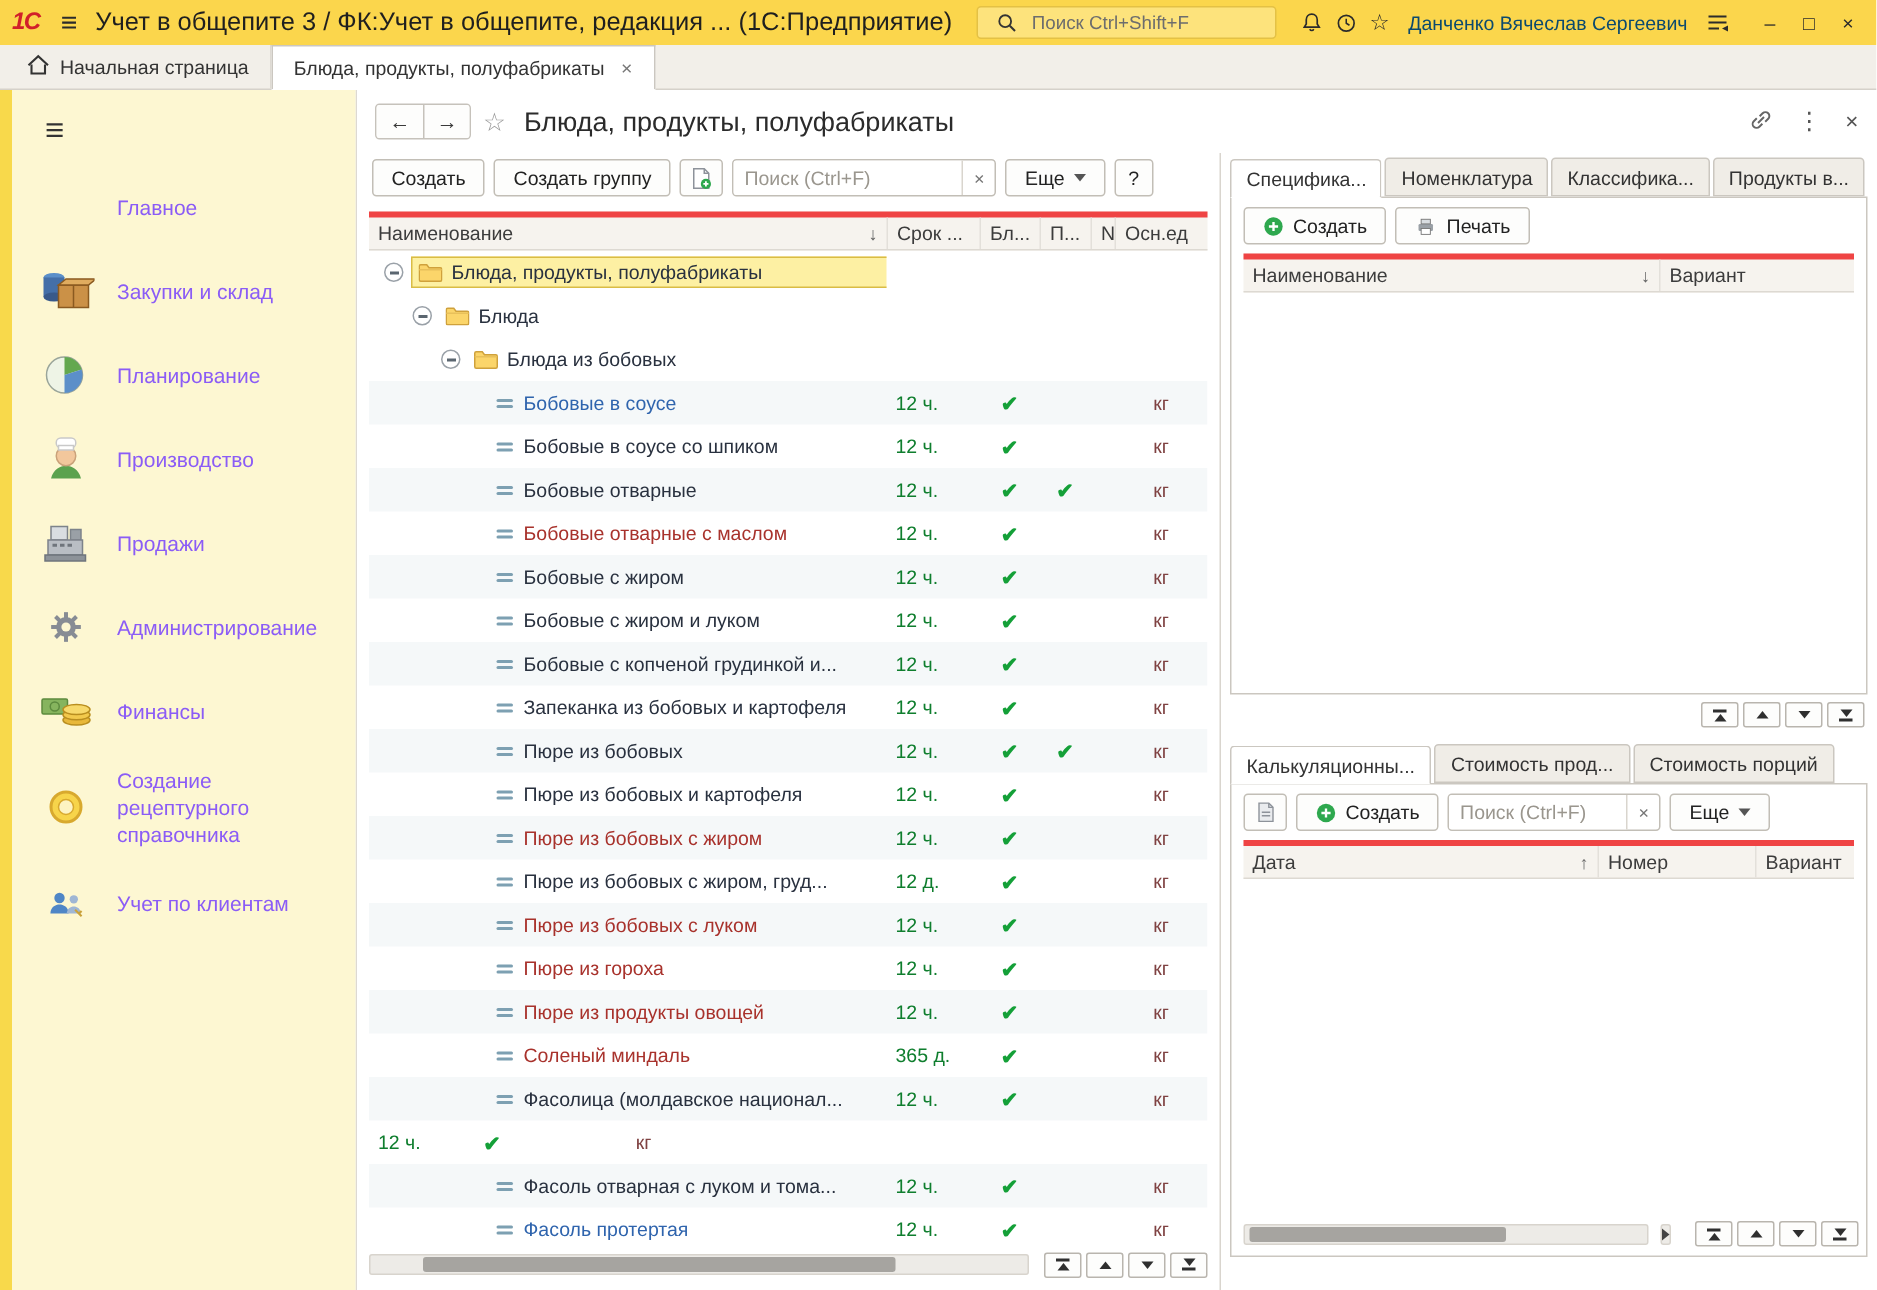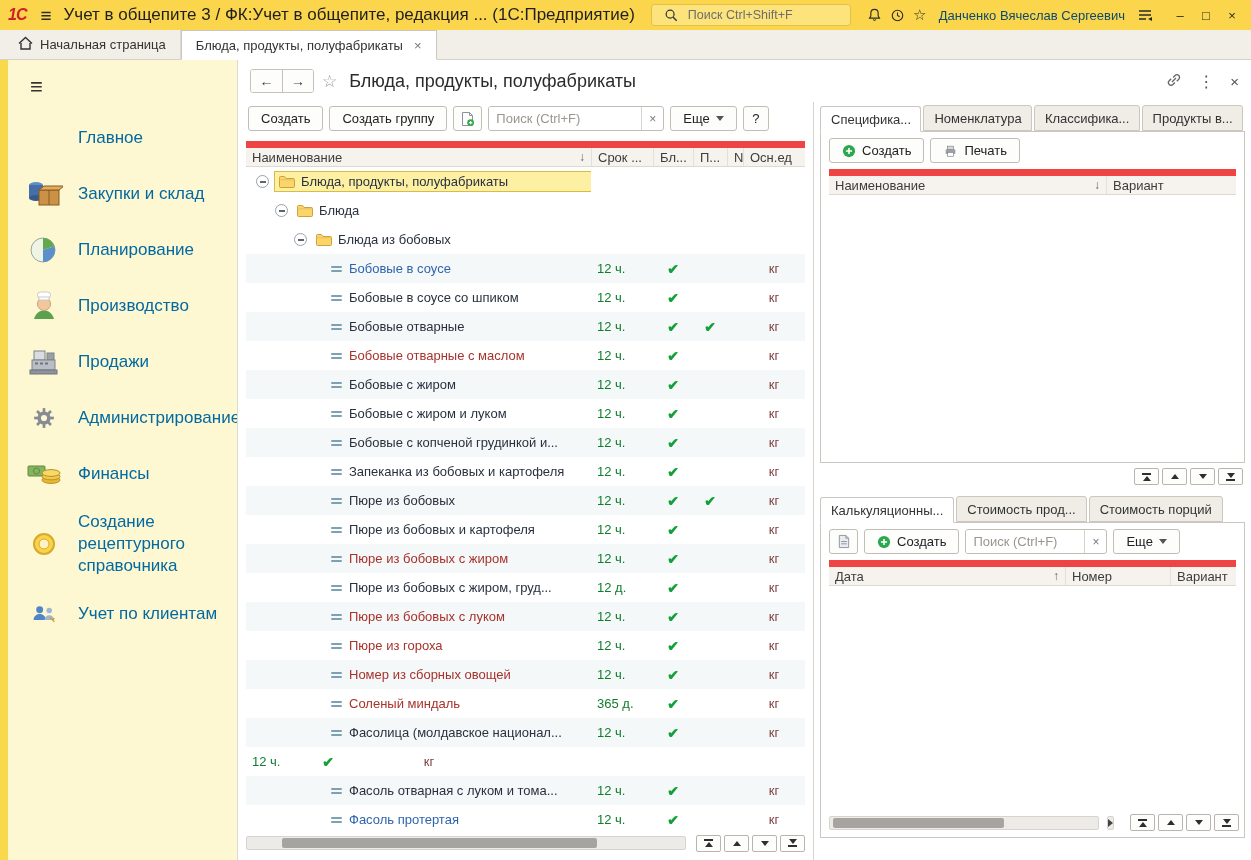--- a/index.html
+++ b/index.html
@@ -28,21 +28,21 @@
 
 
 .workspace{flex:1;display:flex;min-height:0}
 
 
 .sidebar{flex:0 0 237px;background:#fdf7d2;position:relative;padding:8px 0 0 8px;overflow:hidden}
 .sidebar::before{content:"";position:absolute;left:0;top:0;bottom:0;width:8px;background:#f8d94b}
 .side-burger{font-size:22px;color:#333;margin:6px 0 10px 22px;cursor:pointer}
 .side-item{display:flex;align-items:center;gap:12px;padding:9px 6px 9px 14px;min-height:56px;cursor:pointer}
 .side-item .ic{flex:0 0 44px;height:36px;display:flex;align-items:center;justify-content:center}
-.side-item .lbl{font-size:17px;color:#0369a1;line-height:1.3}
+.side-item .lbl{font-size:14px;color:#8b5cf6;line-height:1.3}
 
 
 .content{flex:1;display:flex;flex-direction:column;background:#fff;border-left:1px solid #ddd9d2;min-width:0}
 .form-header{flex:0 0 42px;display:flex;align-items:center;gap:8px;padding:0 12px}
 .navgroup{display:flex;border:1px solid #c6c2bb;border-radius:3px;overflow:hidden}
 .navbtn{width:31px;height:22px;display:flex;align-items:center;justify-content:center;background:#fdfdfc;color:#3a3a3a;font-size:14px;cursor:pointer}
 .navbtn+.navbtn{border-left:1px solid #c6c2bb}
 .hstar{color:#9a9a9a;font-size:17px;cursor:pointer}
 .form-title{font-size:18px;color:#2b2b2b;margin-left:4px;white-space:nowrap}
 .fh-right{margin-left:auto;display:flex;align-items:center;gap:16px;color:#666}
@@ -56,21 +56,21 @@
 .toolbar{display:flex;align-items:flex-start;gap:6px;padding:4px 8px 8px 10px}
 .btn{height:25px;padding:0 12px;background:#fdfdfc;border:1px solid #c2beb6;border-radius:3px;font-size:13px;color:#222;display:inline-flex;align-items:center;gap:6px;cursor:pointer;white-space:nowrap}
 .iconbtn{width:29px;height:25px;padding:0;justify-content:center}
 .caret{width:0;height:0;border:4px solid transparent;border-top:5px solid #555;margin-top:4px}
 .searchbox{display:flex;height:25px;border:1px solid #c2beb6;border-radius:3px;overflow:hidden;background:#fff}
 .searchbox input{border:0;outline:0;padding:0 7px;width:152px;font-size:13px;color:#333;font-family:inherit}
 .searchbox input::placeholder{color:#9a968e}
 .searchbox .clear{width:22px;border-left:1px solid #d9d5ce;color:#777;display:flex;align-items:center;justify-content:center;cursor:pointer;font-size:12px}
 .helpbtn{width:26px;padding:0;justify-content:center}
 
-.grid-head{display:flex;height:26px;background:#f6f3ee;border-top:7px solid #ef4444;border-bottom:1px solid #ddd9d2;margin:2px 8px 0 8px;align-items:flex-start;color:#3c3c3c}
+.grid-head{display:flex;height:26px;background:#f6f3ee;border-top:4px solid #ef4444;border-bottom:1px solid #ddd9d2;margin:2px 8px 0 8px;align-items:flex-start;color:#3c3c3c}
 .gh{padding:0 6px;display:flex;align-items:center;height:100%;overflow:hidden;white-space:nowrap}
 .gh+.gh{border-left:1px solid #e3e0da}
 .gh.cname{flex:1;justify-content:space-between}
 .sort{color:#666;font-size:12px;margin-left:4px}
 .cterm{width:62px}.cbl{width:40px}.cp{width:34px}.cn{width:16px}.cunit{width:62px}
 
 .rows{flex:1;overflow:hidden;margin:0 8px}
 .trow{display:flex;height:29px;align-items:center}
 .trow.alt{background:#f5f8f9}
 .cell{height:100%;display:flex;align-items:center;overflow:hidden;white-space:nowrap;padding:0 6px}
@@ -651,21 +651,21 @@
                 <div class="cell cn"></div>
                 <div class="cell cunit">кг</div>
               </div>
               <div class="trow alt">
                 <div class="cell cname">
                   <span class="indent" style="width:85px"></span>
                   <span class="marker">
                     <i></i>
                     <i></i>
                   </span>
-                  <span class="lbl c-red">Номер из сборных овощей</span>
+                  <span class="lbl c-red">Пюре из продукты овощей</span>
                 </div>
                 <div class="cell cterm">12 ч.</div>
                 <div class="cell cbl">
                   <span class="chk">✔</span>
                 </div>
                 <div class="cell cp"></div>
                 <div class="cell cn"></div>
                 <div class="cell cunit">кг</div>
               </div>
               <div class="trow">

